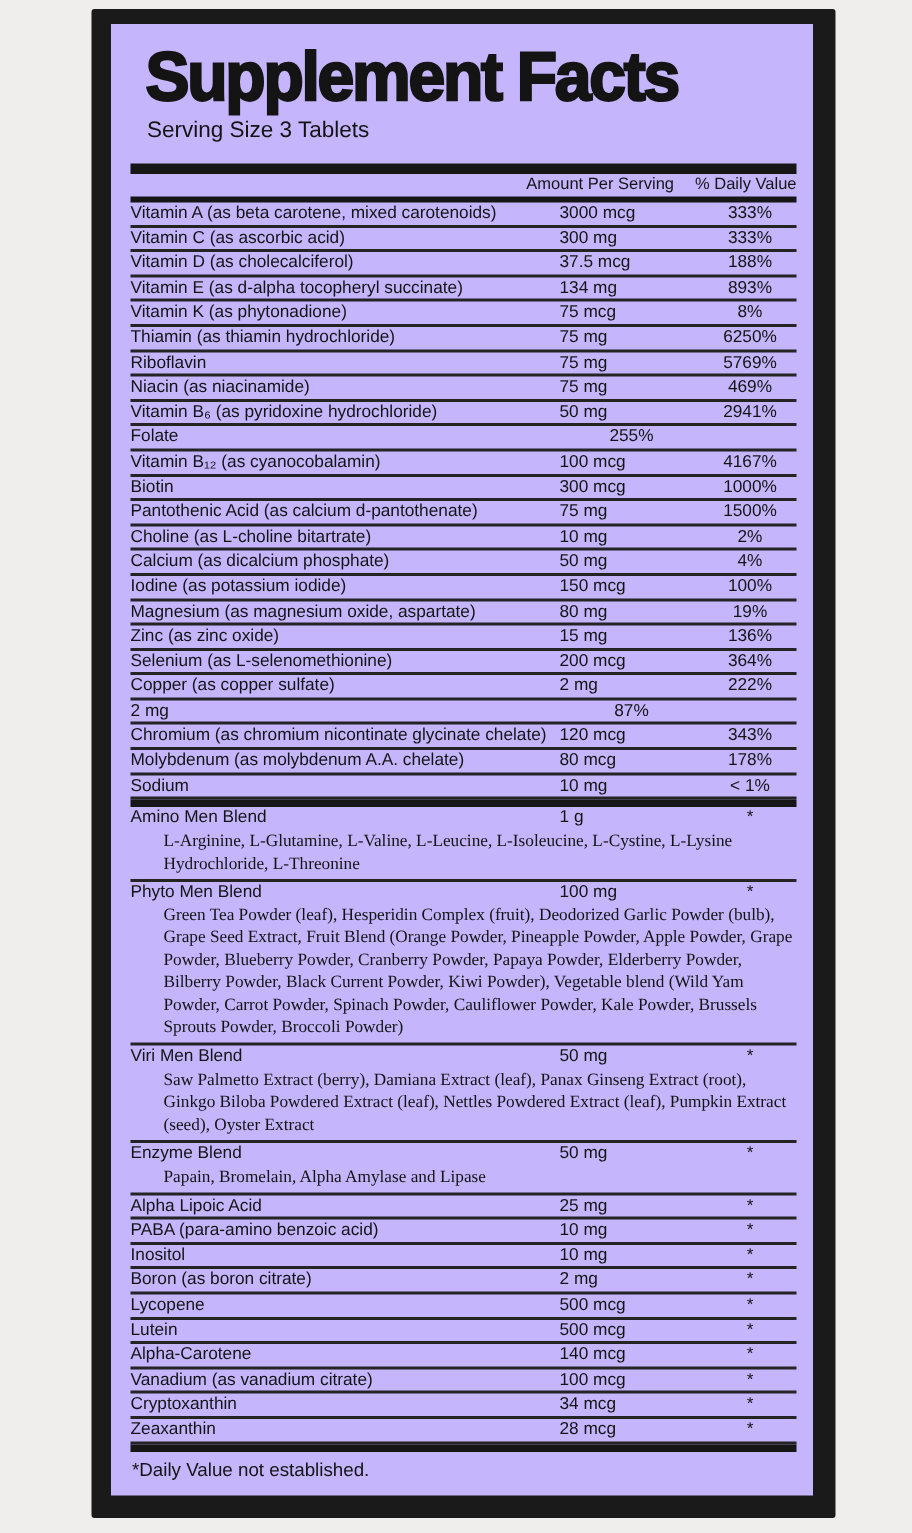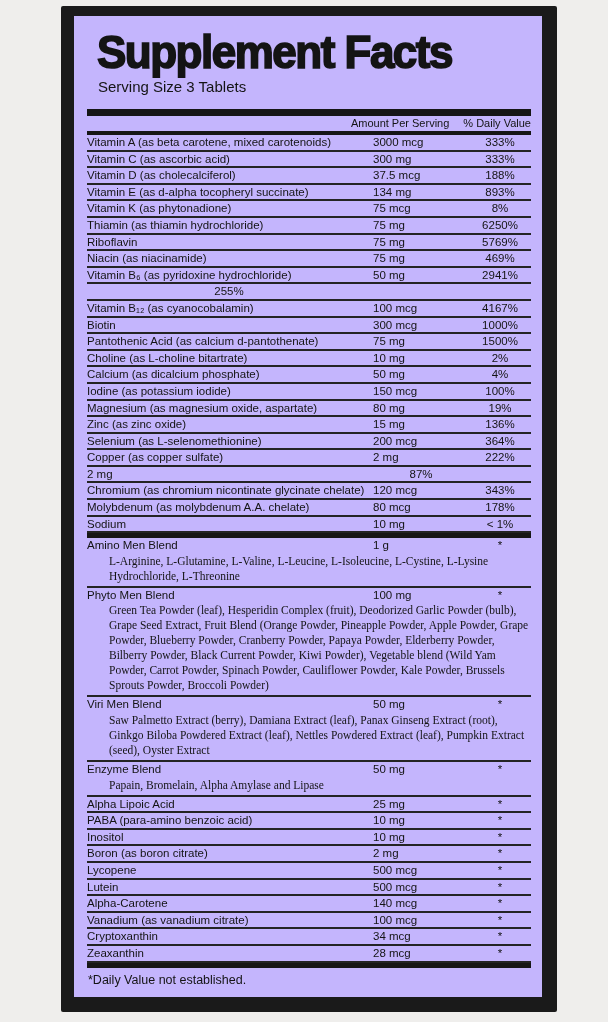--- a/index.html
+++ b/index.html
@@ -137,20 +137,21 @@
         <div class="c-name">Niacin (as niacinamide)</div>
         <div class="c-amt">75 mg</div>
         <div class="c-dv">469%</div>
       </div>
       <div class="row">
         <div class="c-name">Vitamin B₆ (as pyridoxine hydrochloride)</div>
         <div class="c-amt">50 mg</div>
         <div class="c-dv">2941%</div>
       </div>
       <div class="row">
+        <div class="c-name">Folate</div>
         <div class="c-dv">255%</div>
       </div>
       <div class="row">
         <div class="c-name">Vitamin B₁₂ (as cyanocobalamin)</div>
         <div class="c-amt">100 mcg</div>
         <div class="c-dv">4167%</div>
       </div>
       <div class="row">
         <div class="c-name">Biotin</div>
         <div class="c-amt">300 mcg</div>

